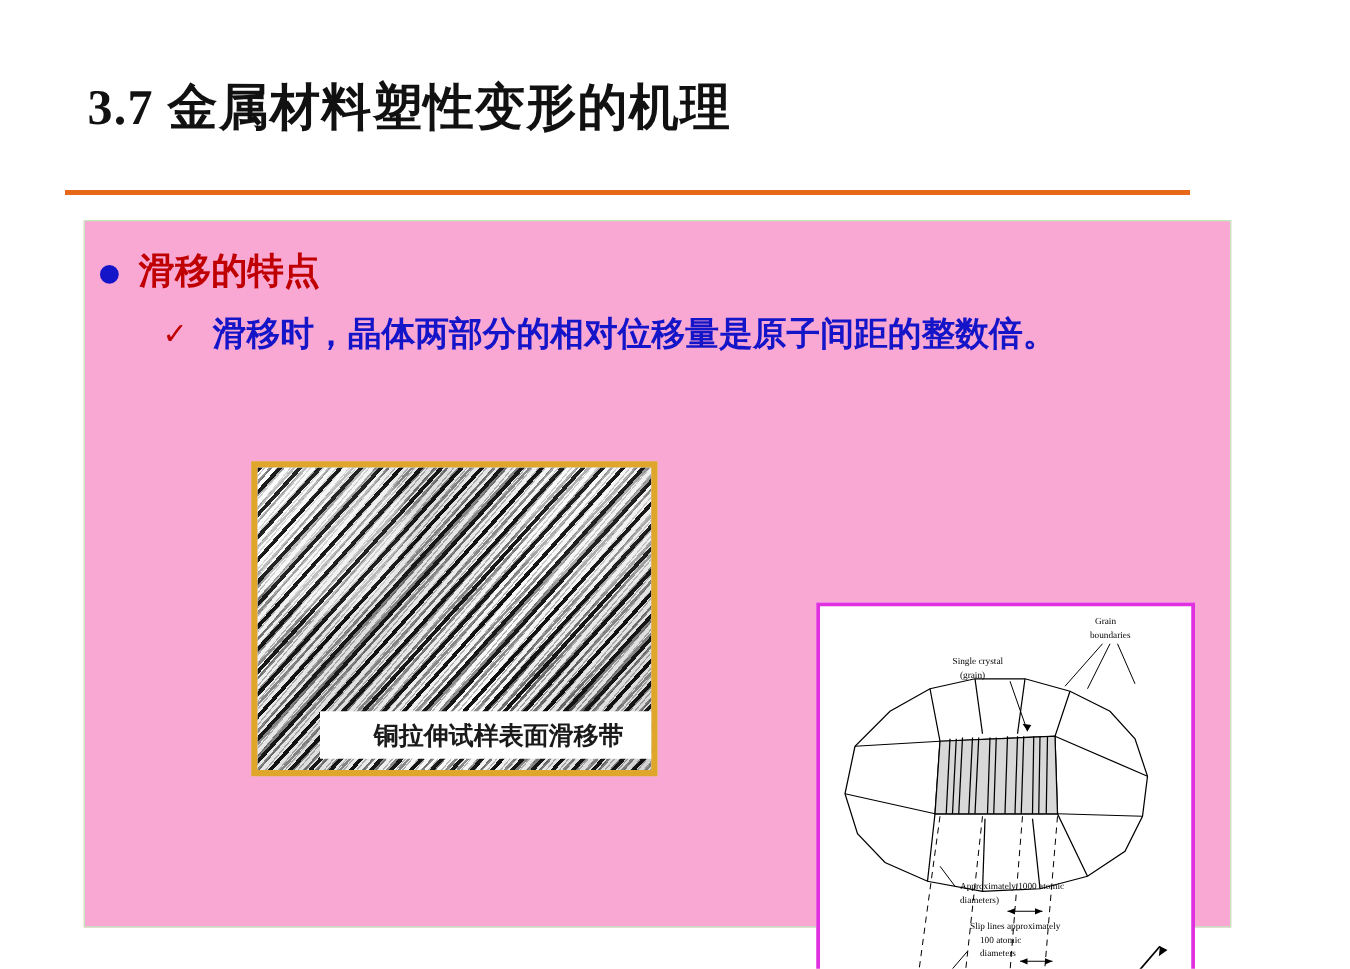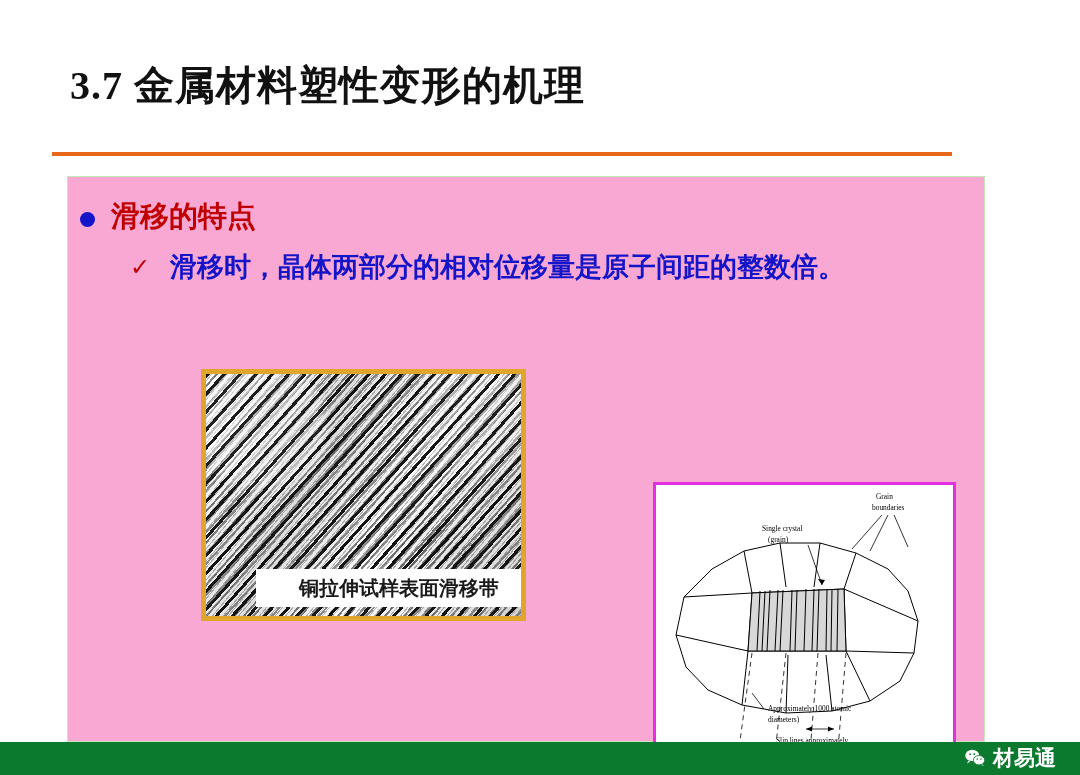--- a/index.html
+++ b/index.html
@@ -336,31 +336,14 @@
           <path d="M22 348 L14 388"></path>
         </g>
         <path d="M272 272 l-1 8 l7 -5 z" fill="#000"></path>
         <path d="M14 388 l7 -4 l-1 8 z" fill="#000"></path>
         <text class="fr-label" x="236" y="352" transform="rotate(-58 236 352)">Shear  stress</text>
       </svg>
     </div>
 
   </div>
 
-  <div class="footer">
-    <div class="footer-brand">
-      <span class="wechat-icon">
-        <svg width="22" height="22" viewBox="0 0 24 24" aria-hidden="true">
-          <ellipse cx="9" cy="9.2" rx="7.6" ry="6.2" fill="#ffffff"></ellipse>
-          <path d="M5 14.6 L3.2 18 L6.6 16.2 Z" fill="#ffffff"></path>
-          <ellipse cx="16.4" cy="14.4" rx="6.2" ry="5.1" fill="#ffffff" stroke="#0B7A2F" stroke-width="0.9"></ellipse>
-          <path d="M20.4 18.6 L22 21.4 L18.8 20 Z" fill="#ffffff" stroke="#0B7A2F" stroke-width="0.7"></path>
-          <circle cx="6.6" cy="7.8" r="1" fill="#0B7A2F"></circle>
-          <circle cx="11.2" cy="7.8" r="1" fill="#0B7A2F"></circle>
-          <circle cx="14.4" cy="13.2" r="0.85" fill="#0B7A2F"></circle>
-          <circle cx="18.4" cy="13.2" r="0.85" fill="#0B7A2F"></circle>
-        </svg>
-      </span>
-      <span>材易通</span>
-    </div>
-  </div>
 
 </div>
 
 </body></html>

